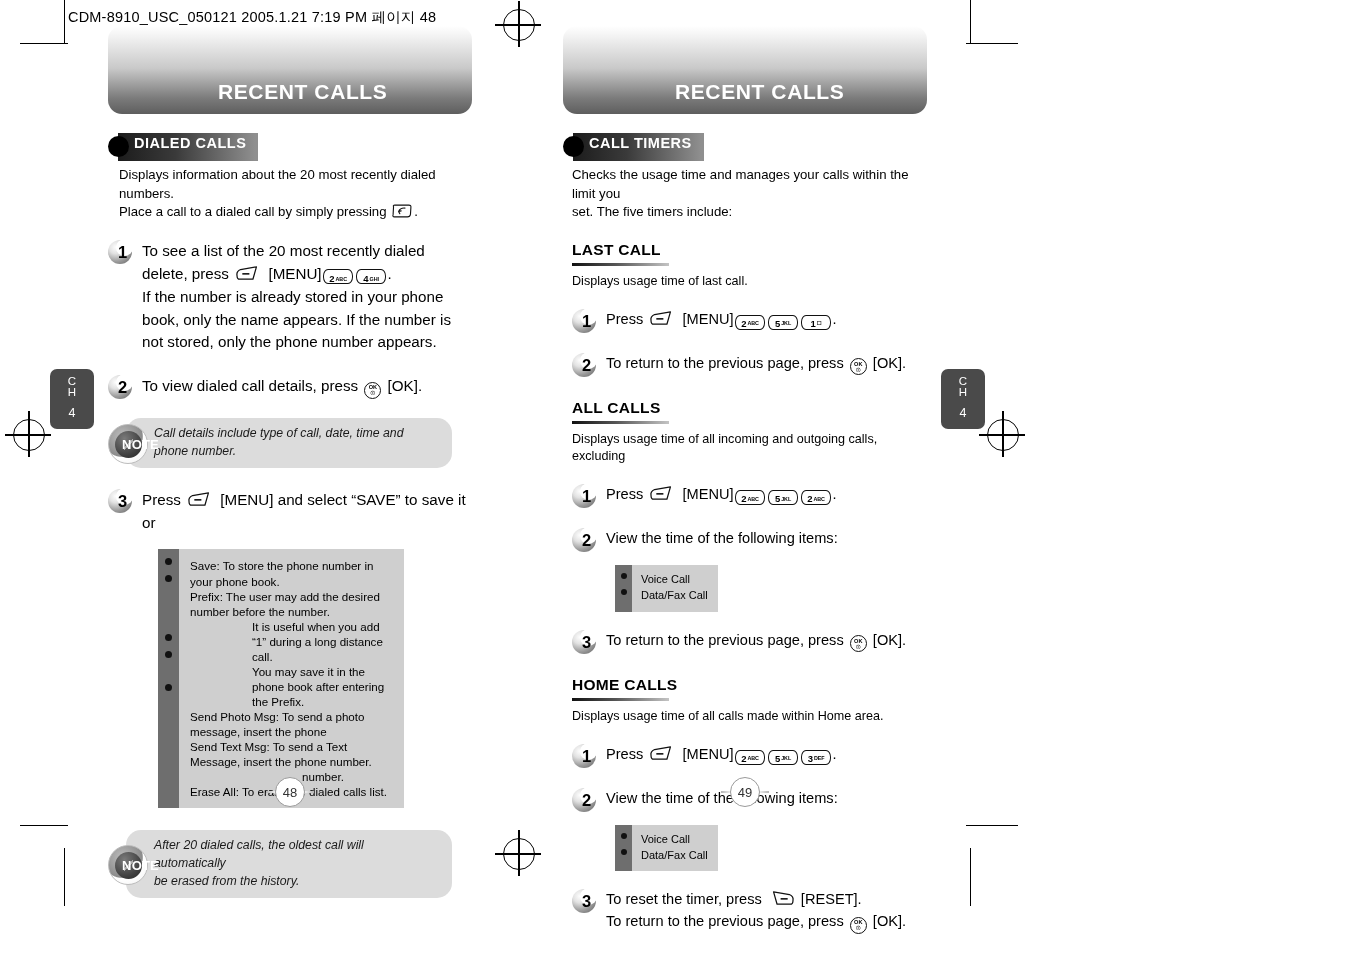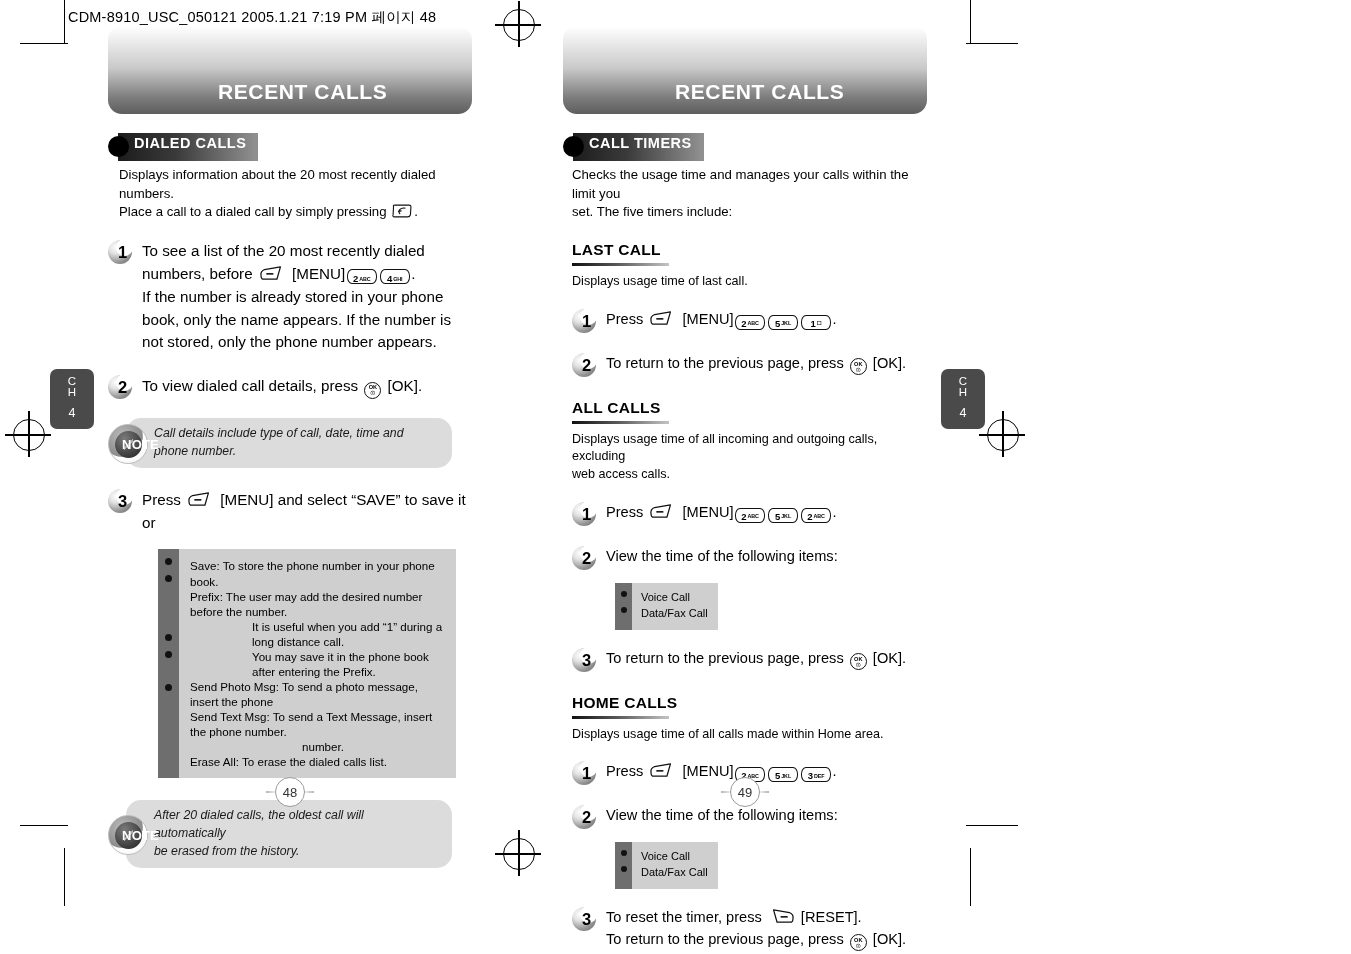--- a/index.html
+++ b/index.html
@@ -277,21 +277,21 @@
     </div>
 
     <div class="step">
       <div class="step-num">
         <div class="step-ball"></div>
         <div class="step-digit">1</div>
       </div>
       <div class="step-body">
         <div>To see a list of the 20 most recently dialed</div>
         <div>
-          <span>numbers, before</span>
+          <span>delete, press</span>
           <svg class="k softkey-l" viewBox="0 0 30 17">
             <path d="M2 11 Q1 6 6 4 L24 1 L20 15 L5 15 Q2 15 2 11 Z" fill="#fff" stroke="#111" stroke-width="1.4" stroke-linejoin="round"></path>
             <rect x="8" y="8" width="8" height="1.8" fill="#111"></rect>
           </svg>
           <span>[MENU]</span><span class="keypad"><span class="kd">2</span><span class="kl">ABC</span></span><span class="keypad"><span class="kd">4</span><span class="kl">GHI</span></span><span>.</span>
         </div>
         <div>If the number is already stored in your phone</div>
         <div>book, only the name appears. If the number is</div>
         <div>not stored, only the phone number appears.</div>
       </div>
@@ -329,21 +329,21 @@
           <svg class="k softkey-l" viewBox="0 0 30 17">
             <path d="M2 11 Q1 6 6 4 L24 1 L20 15 L5 15 Q2 15 2 11 Z" fill="#fff" stroke="#111" stroke-width="1.4" stroke-linejoin="round"></path>
             <rect x="8" y="8" width="8" height="1.8" fill="#111"></rect>
           </svg>
           <span>[MENU]</span>
           <span>and select “SAVE” to save it or</span>
         </div>
       </div>
     </div>
 
-    <div class="infobox" style="width:298px;">
+    <div class="infobox" style="width:246px;">
       <div class="infobox-strip">
         <i style="margin-bottom:10px;"></i>
         <i style="margin-bottom:52px;"></i>
         <i style="margin-bottom:10px;"></i>
         <i style="margin-bottom:26px;"></i>
         <i></i>
       </div>
       <div class="infobox-body">
         <div>Save: To store the phone number in your phone book.</div>
         <div>Prefix: The user may add the desired number before the number.</div>
@@ -417,21 +417,20 @@
         <span>[OK].</span>
       </div>
     </div>
 
     <div class="sub-title-wrap" style="margin-top:21px;">
       <div class="sub-title">ALL CALLS</div>
       <div class="sub-rule"></div>
     </div>
     <div class="sub-desc" style="padding-left:9px;">
       <div>Displays usage time of all incoming and outgoing calls, excluding</div>
-      <div>web access calls.</div>
     </div>
 
     <div class="step" style="margin-left:9px;">
       <div class="step-num">
         <div class="step-ball"></div>
         <div class="step-digit">1</div>
       </div>
       <div class="step-body small">
         <span>Press</span>
         <svg class="k softkey-l" viewBox="0 0 30 17">

